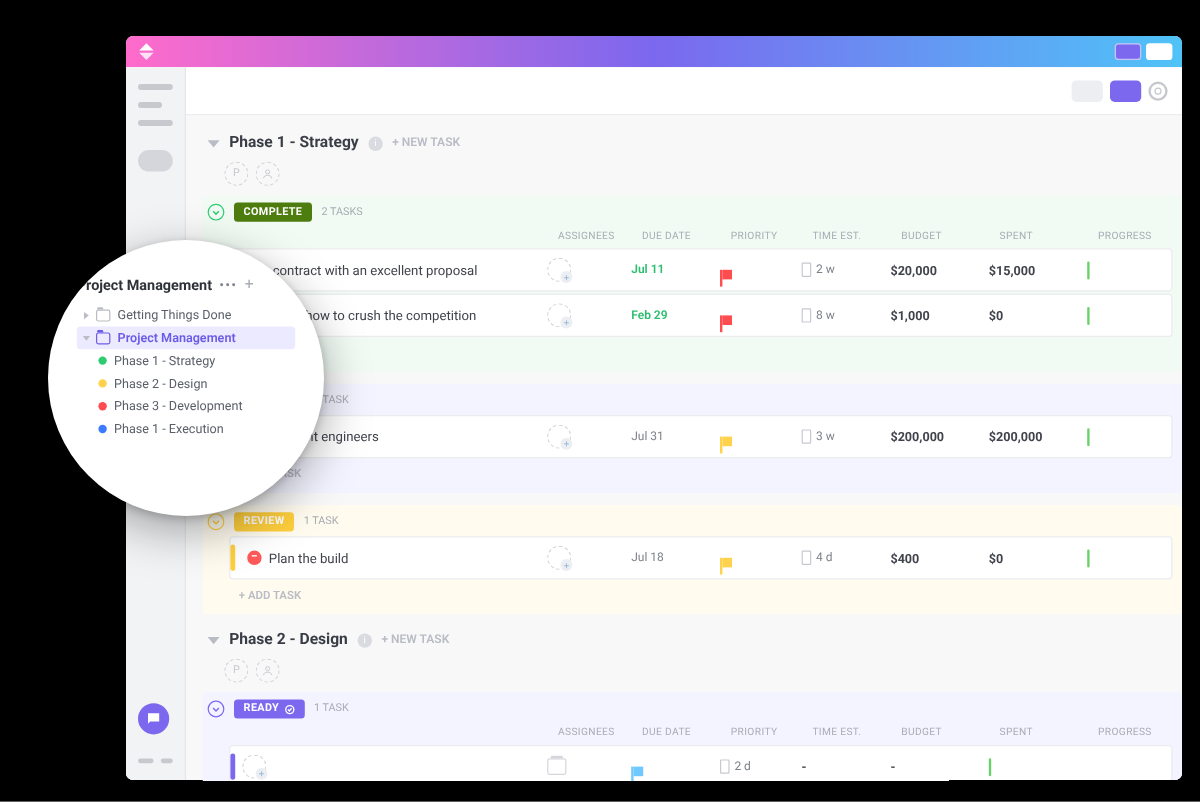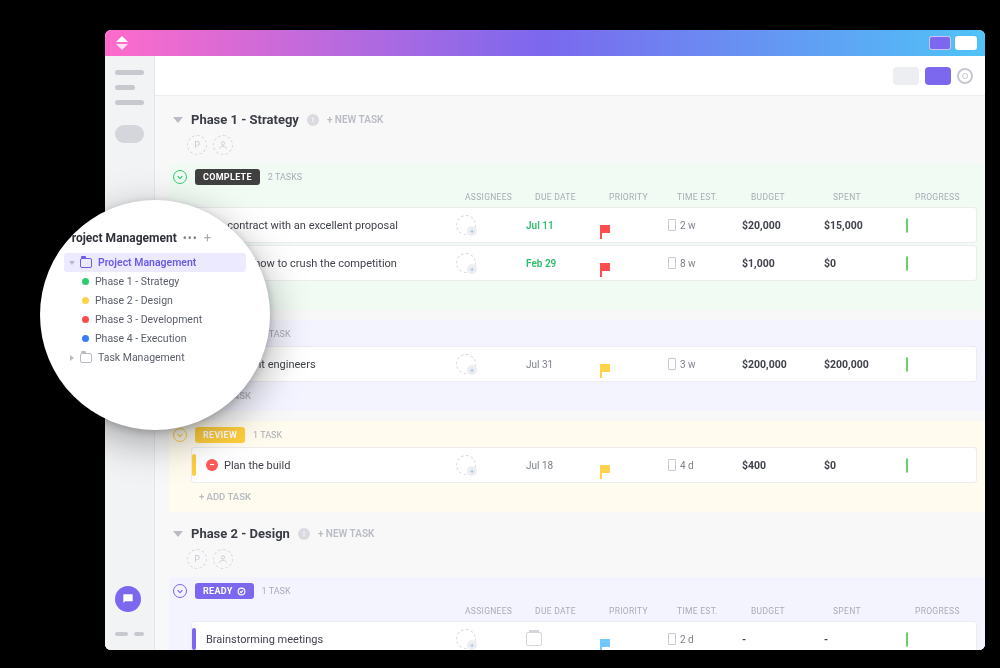--- a/index.html
+++ b/index.html
@@ -141,21 +141,21 @@
               </svg>
             </span>
   </div>
           <div class="tint-green status-block">
       <div class="status-header">
         <span class="status-collapse" style="border-color:#2ecc71;color:#2ecc71">
           <svg viewBox="0 0 10 10">
                   <path d="M2 4l3 3 3-3" fill="none" stroke="#2ecc71" stroke-width="1.5"></path>
                 </svg>
         </span>
-        <span class="status-badge" style="background:#404040">COMPLETE</span>
+        <span class="status-badge" style="background:#4d7c0f">COMPLETE</span>
         <span class="task-count">2 TASKS</span>
       </div>
             <div class="col-headers">
     <span></span>
               <span></span>
     <span>ASSIGNEES</span>
     <span>DUE DATE</span>
     <span>PRIORITY</span>
     <span>TIME EST.</span>
     <span>BUDGET</span>
@@ -286,23 +286,20 @@
     <span>ASSIGNEES</span>
     <span>DUE DATE</span>
     <span>PRIORITY</span>
     <span>TIME EST.</span>
     <span>BUDGET</span>
     <span>SPENT</span>
     <span>PROGRESS</span>
   </div>
             <div class="task-row">
     <span class="color-bar" style="background:#7b68ee"></span>
-    <span class="task-name">
-                <span>Brainstorming meetings</span>
-              </span>
     <span class="avatar-cell">
                 <span class="avatar-ph"></span>
               </span>
     <span class="date-cell cal"></span>
     <span><span class="flag blue"></span></span>
     <span class="time-cell"><span class="hourglass"></span>2 d</span>
     <span class="money">-</span>
     <span class="money">-</span>
     <span><span class="progress" style="--p:10%"></span></span>
   </div>
@@ -312,40 +309,40 @@
   </div>
 </div>
 
 <div class="zoom">
   <div class="zoom-title-row">
     <span class="zoom-title">Project Management</span>
     <span class="dots">•••</span>
     <span class="plus">+</span>
   </div>
   <div id="tree">
+      <div class="tree-item lvl1">
+        <span class="caret"></span>
+        <span class="folder-icon"></span>
+        <span>Getting Things Done</span>
+      </div>
       <div class="tree-item lvl1 selected">
         <span class="caret open"></span>
         <span class="folder-icon sel"></span>
         <span>Project Management</span>
       </div>
       <div class="tree-item lvl2">
         <span class="dot" style="background: rgb(46, 204, 113);"></span>
         <span>Phase 1 - Strategy</span>
       </div>
       <div class="tree-item lvl2">
         <span class="dot" style="background: rgb(255, 210, 77);"></span>
         <span>Phase 2 - Design</span>
       </div>
       <div class="tree-item lvl2">
         <span class="dot" style="background: rgb(255, 77, 79);"></span>
         <span>Phase 3 - Development</span>
       </div>
       <div class="tree-item lvl2">
         <span class="dot" style="background: rgb(58, 123, 255);"></span>
-        <span>Phase 4 - Execution</span>
-      </div>
-      <div class="tree-item lvl1">
-        <span class="caret"></span>
-        <span class="folder-icon"></span>
-        <span>Task Management</span>
+        <span>Phase 1 - Execution</span>
       </div>
     </div>
 </div>
 
 </body></html>

